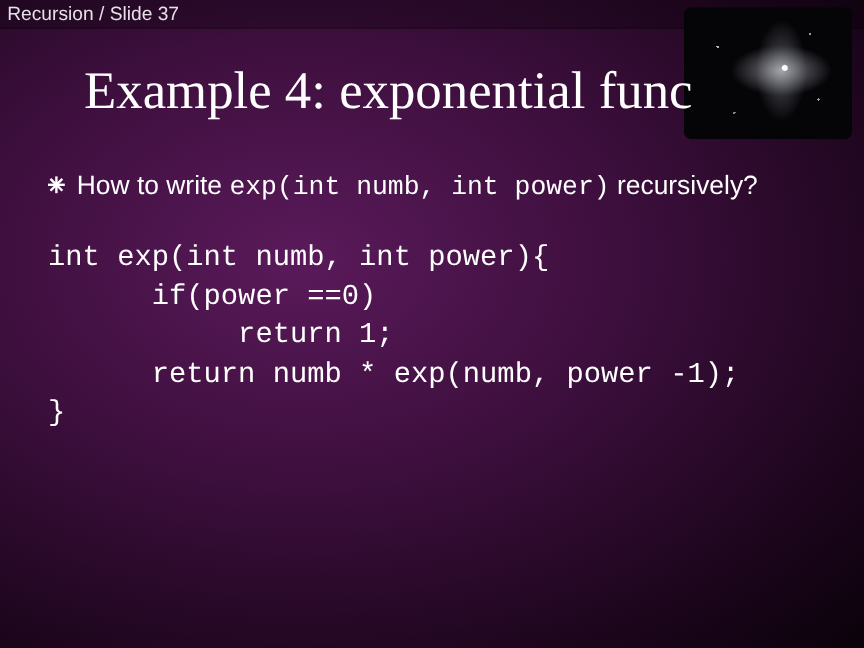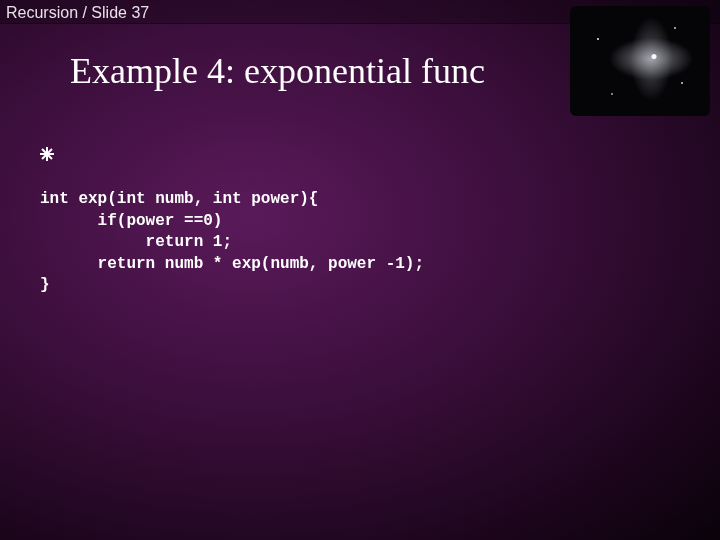--- a/index.html
+++ b/index.html
@@ -39,21 +39,21 @@
       radial-gradient(circle at 80% 70%, rgba(255,255,255,0.6) 0 1px, transparent 1px),
       radial-gradient(circle at 30% 80%, rgba(255,255,255,0.5) 0 1px, transparent 1px),
       radial-gradient(circle at 75% 20%, rgba(255,255,255,0.6) 0 1px, transparent 1px),
       #050507;
   }
   .title {
     position: absolute;
     top: 50px;
     left: 70px;
     font-family: "Times New Roman", Times, serif;
-    font-size: 36px;
+    font-size: 44px;
     font-weight: 400;
     color: #ffffff;
     text-align: right;
   }
   .content {
     position: absolute;
     top: 140px;
     left: 40px;
     right: 30px;
     font-size: 22px;
@@ -77,41 +77,43 @@
   .bullet-icon::before { left: 6px; top: 0; width: 2px; height: 14px; }
   .bullet-icon::after  { left: 0; top: 6px; width: 14px; height: 2px; }
   .bullet-icon .d1, .bullet-icon .d2 {
     position: absolute; background: #fff; width: 2px; height: 14px; left: 6px; top: 0;
   }
   .bullet-icon .d1 { transform: rotate(45deg); }
   .bullet-icon .d2 { transform: rotate(-45deg); }
   .mono { font-family: "Courier New", Courier, monospace; }
   .code-block {
     font-family: "Courier New", Courier, monospace;
-    font-size: 16px;
+    font-size: 24px;
     white-space: pre;
     line-height: 1.35;
-    font-weight: bold;
   }
 </style>
 </head>
 <body>
 
 <div class="header-band"></div>
 <div class="slide-path">Recursion / Slide 37</div>
 
 <div class="galaxy"></div>
 
 <div class="title">Example 4: exponential func</div>
 
 <div class="content">
   <div class="bullet-row">
     <span class="bullet-icon">
         <span class="d1"></span>
         <span class="d2"></span>
       </span>
+    <span>
+      <span>How to write </span><span class="mono">exp(int numb, int power)</span><span> recursively?</span>
+    </span>
   </div>
   <div class="code-block">int exp(int numb, int power){
       if(power ==0)
            return 1;
       return numb * exp(numb, power -1);
 }</div>
 </div>
 
 </body></html>

